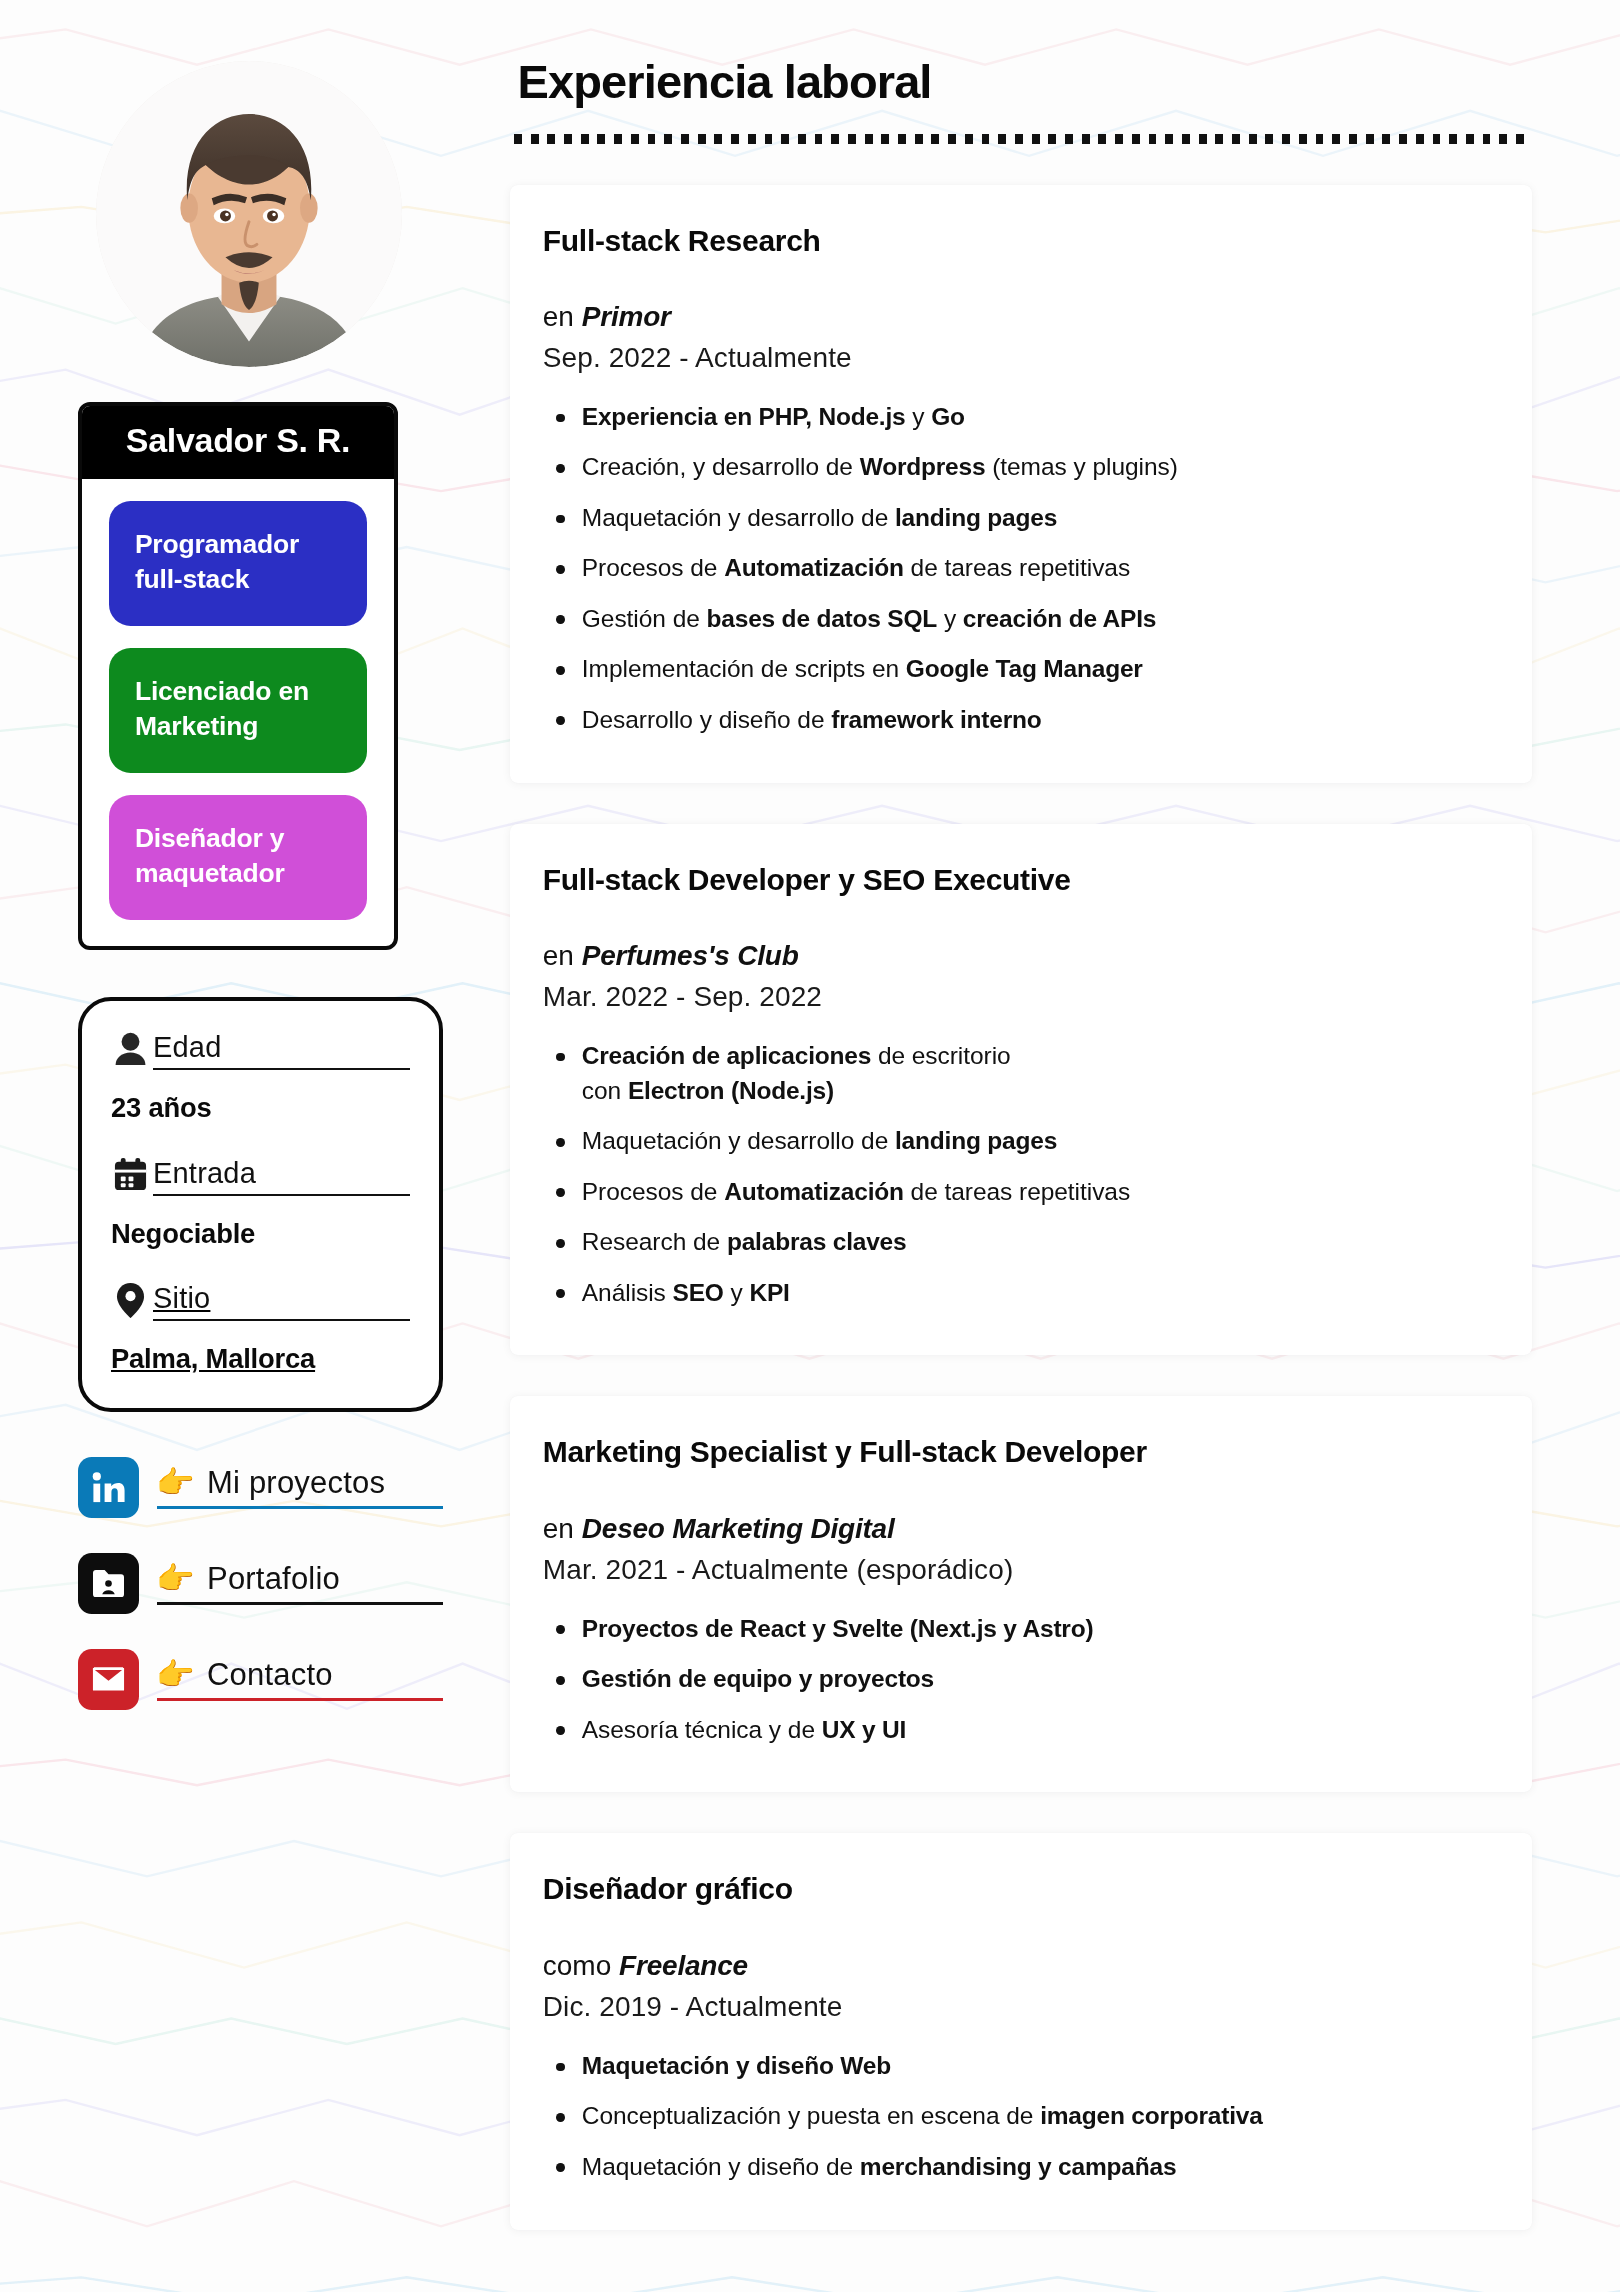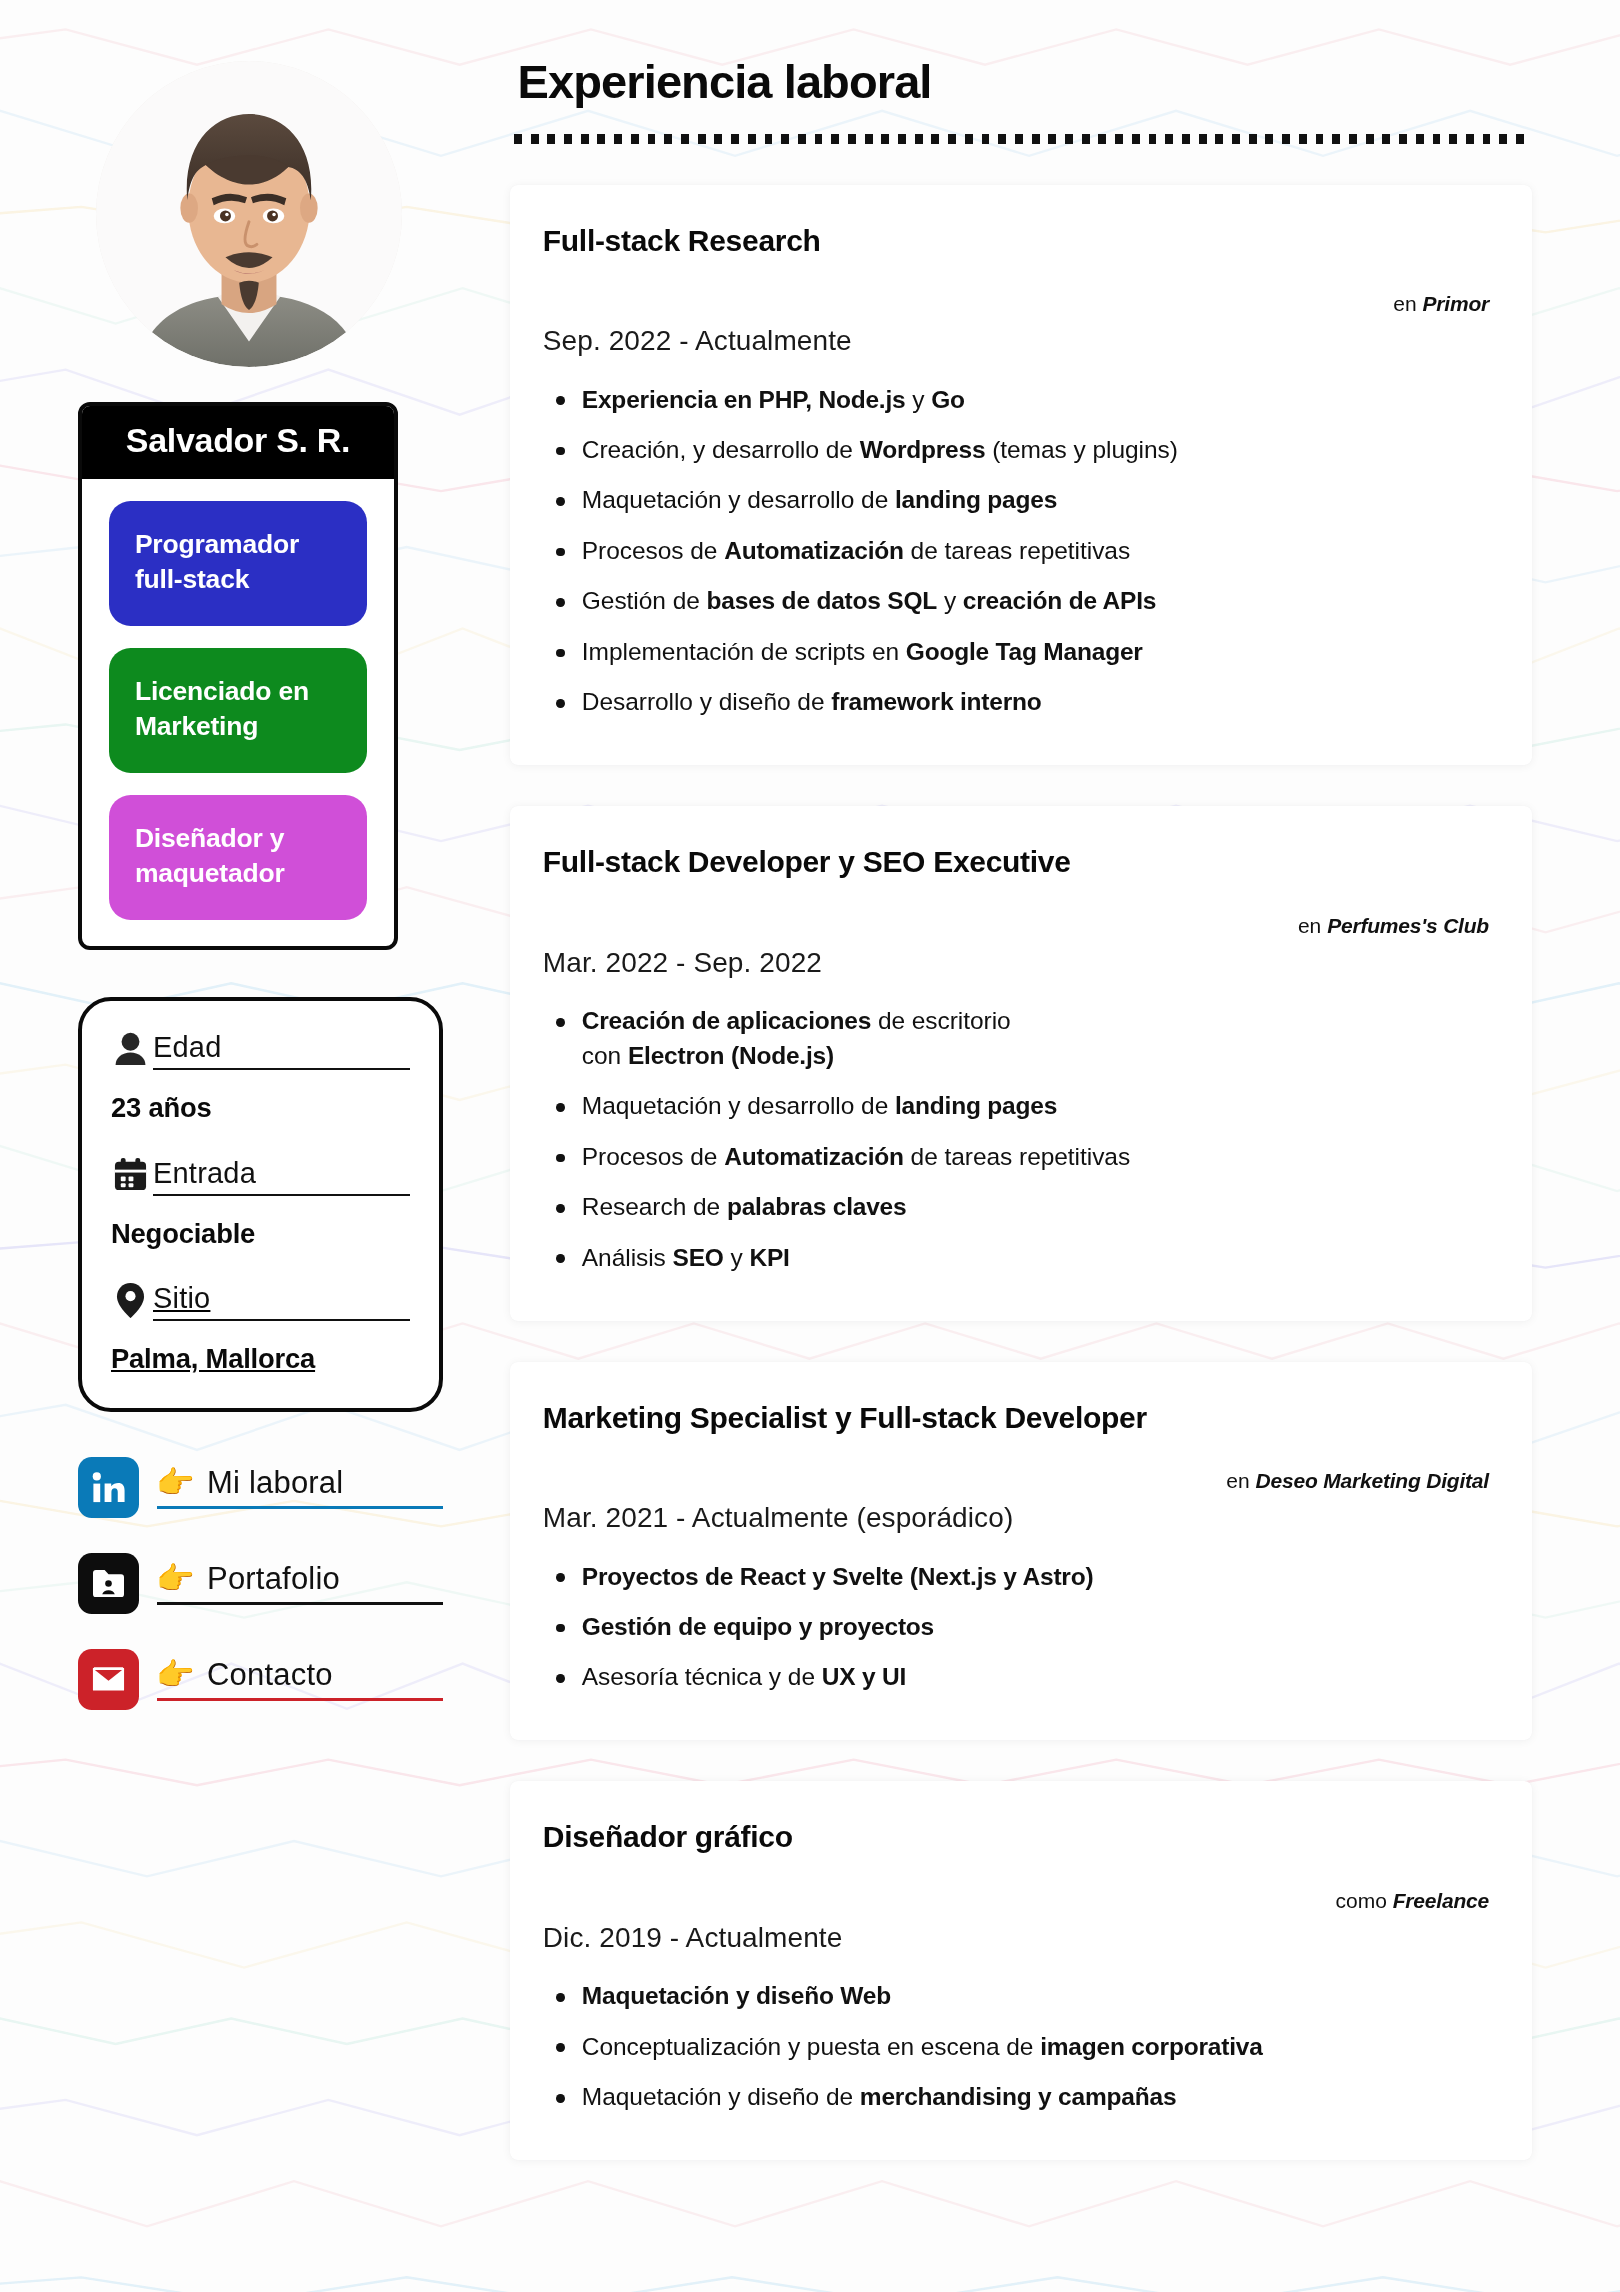--- a/index.html
+++ b/index.html
@@ -208,26 +208,25 @@
     margin-top: 41px;
   }
   .job-title {
     font-size: 30px;
     font-weight: 700;
     color: #0a0a0a;
     letter-spacing: -0.3px;
     line-height: 1.15;
   }
   .job-company {
-    font-size: 21px;
+    font-size: 28px;
     font-weight: 400;
     color: #111111;
-    margin-top: 33px;
+    margin-top: 42px;
     line-height: 1.2;
-    text-align: right;
   }
   .job-company b {
     font-weight: 700;
     font-style: italic;
     letter-spacing: -0.2px;
   }
   .job-dates {
     font-size: 28px;
     font-weight: 400;
     color: #1a1a1a;
@@ -421,21 +420,21 @@
         <div class="link-row">
           <span class="link-badge" style="background: rgb(10, 122, 184);">
             <svg width="37" height="37" viewBox="0 0 38 38" aria-hidden="true">
               <rect x="3.5" y="15" width="7" height="19" fill="#ffffff"></rect>
               <circle cx="7" cy="7.6" r="4.2" fill="#ffffff"></circle>
               <path d="M15 15 h6.8 v2.8 c1.8 -2.6 4.6 -3.4 7.2 -3.4 c4.2 0 6.5 2.7 6.5 7.6 V34 h-7 V23.6 c0 -2.4 -1 -3.8 -3.1 -3.8 c-2.2 0 -3.4 1.5 -3.4 3.9 V34 h-7 Z" fill="#ffffff"></path>
             </svg>
           </span>
           <span class="link-right" style="border-bottom-color: rgb(10, 122, 184);">
             <span class="hand">👉</span>
-            <span class="link-text">Mi laboral</span>
+            <span class="link-text">Mi proyectos</span>
           </span>
         </div>
 
         <div class="link-row">
           <span class="link-badge" style="background: rgb(13, 13, 13);">
             <svg width="35" height="31" viewBox="0 0 36 32" aria-hidden="true">
               <path d="M2 5 a3 3 0 0 1 3 -3 h9 l4 4.5 h13 a3 3 0 0 1 3 3 V27 a3 3 0 0 1 -3 3 H5 a3 3 0 0 1 -3 -3 Z" fill="#ffffff"></path>
               <circle cx="18" cy="16" r="3.4" fill="#0d0d0d"></circle>
               <path d="M11.5 27 a6.8 5.6 0 0 1 13 0 Z" fill="#0d0d0d"></path>
             </svg>

